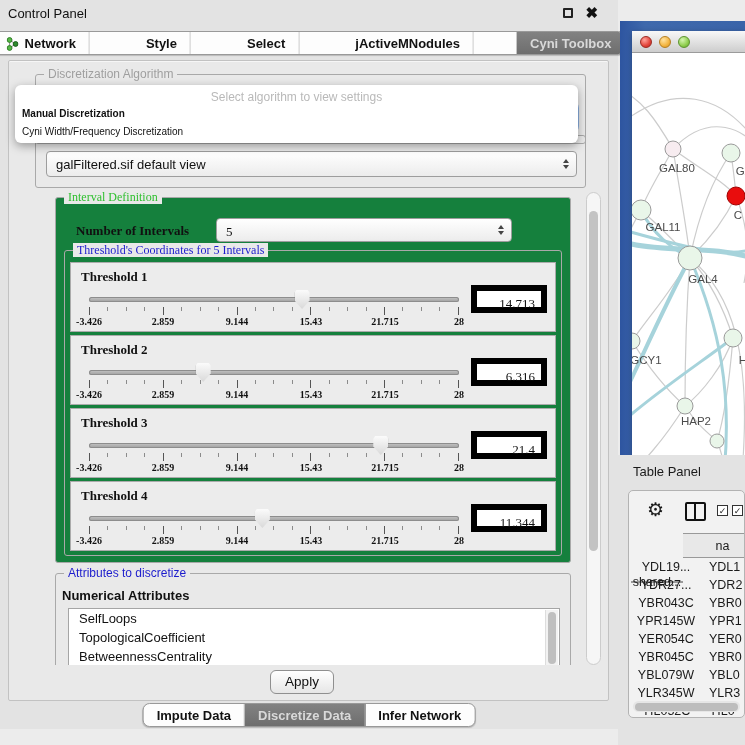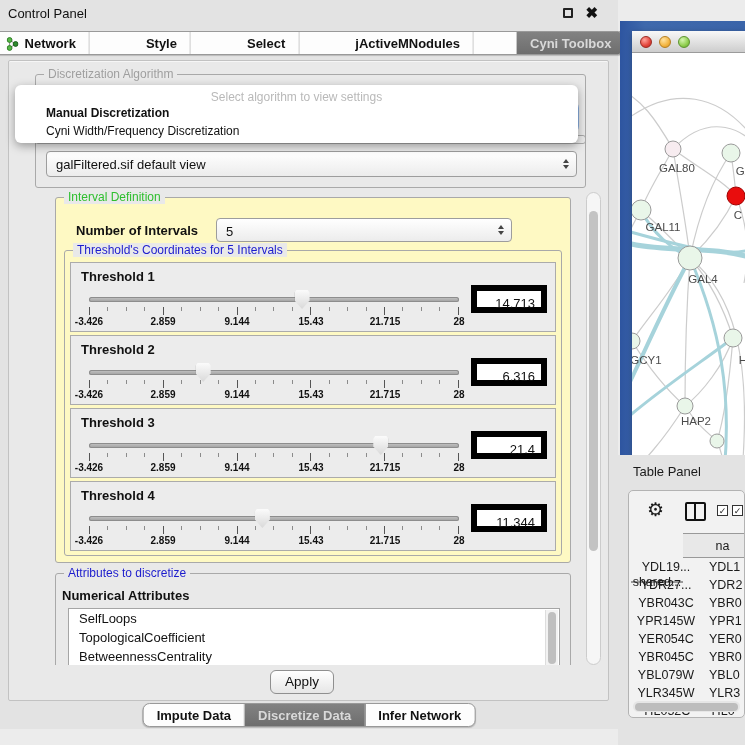--- a/index.html
+++ b/index.html
@@ -33,28 +33,28 @@
   .combo { position:relative; background:linear-gradient(#ffffff,#ececec); border:1px solid #9d9d9d; border-radius:4px; font-size:13px; color:#111; padding:5px 22px 0 9px; white-space:nowrap; overflow:hidden; }
   .combo .arrows { position:absolute; right:7px; top:50%; transform:translateY(-50%); display:flex; flex-direction:column; gap:2px; }
   .combo .a-up { width:0; height:0; border-left:3.5px solid transparent; border-right:3.5px solid transparent; border-bottom:4.5px solid #444; }
   .combo .a-dn { width:0; height:0; border-left:3.5px solid transparent; border-right:3.5px solid transparent; border-top:4.5px solid #444; }
   .combo.focus { box-shadow:0 0 0 3px rgba(105,155,222,.75); }
 
   #algo-group { left:26px; top:13px; width:551px; height:70px; }
   #algo-combo { position:absolute; left:10px; top:29px; width:530px; height:26px; }
   #algo-popup { position:absolute; left:6px; top:24px; width:563px; height:58px; background:#fff; border-radius:6px; box-shadow:0 3px 10px rgba(0,0,0,.35); z-index:6; }
   .popup-hint { text-align:center; font-size:12px; color:#b9b9b9; padding-top:5px; }
-  .popup-opt { font-size:12px; color:#111; padding:1px 0 0 7px; line-height:17px;margin-left:24px; }
+  .popup-opt { font-size:10px; color:#111; padding:1px 0 0 7px; line-height:17px; }
   .popup-opt.hl { font-weight:bold; }
 
   #tabledata-group { left:26px; top:74px; width:551px; height:53px; }
   #tabledata-combo { position:absolute; left:10px; top:15px; width:531px; height:26px; }
 
   #scroll-area { position:absolute; left:32px; top:131px; width:560px; height:473px; overflow:hidden; }
-  #interval-group { position:absolute; left:14px; top:5px; width:516px; height:366px; background:#fef9c3; }
+  #interval-group { position:absolute; left:14px; top:5px; width:516px; height:366px; background:#15803d;font-family:Liberation Serif, serif; }
   #num-label { position:absolute; left:20px; top:25px; font-size:13px; font-weight:bold; color:#111; }
   #num-combo { position:absolute; left:160px; top:20px; width:296px; height:24px; }
   #thr-group { position:absolute; left:8px; top:52px; width:498px; height:306px; }
   #thresholds { position:absolute; left:5px; right:5px; top:11px; }
   .thr-panel { position:relative; height:70px; margin-bottom:3px; background:#ececec; border:1px solid #ababab; }
   .thr-label { position:absolute; left:10px; top:6px; font-size:13px; font-weight:bold; color:#111; }
   .slider { position:absolute; left:18px; right:96px; top:30px; height:36px; }
   .track { position:absolute; left:0; right:0; top:4px; height:5px; border-radius:3px; background:linear-gradient(#c6c6c6,#9e9e9e); box-shadow:inset 0 0 0 1px #8d8d8d; }
   .thumb { position:absolute; top:-3px; width:15px; height:19px; margin-left:-8px; background:linear-gradient(#fbfbfb,#d9d9d9); clip-path:polygon(12% 0,88% 0,100% 14%,100% 55%,50% 100%,0 55%,0 14%); filter:drop-shadow(0 0 1px #777); }
   .ticks { position:absolute; left:0; right:0; top:14px; height:8px; display:flex; justify-content:space-between; align-items:flex-start; }

